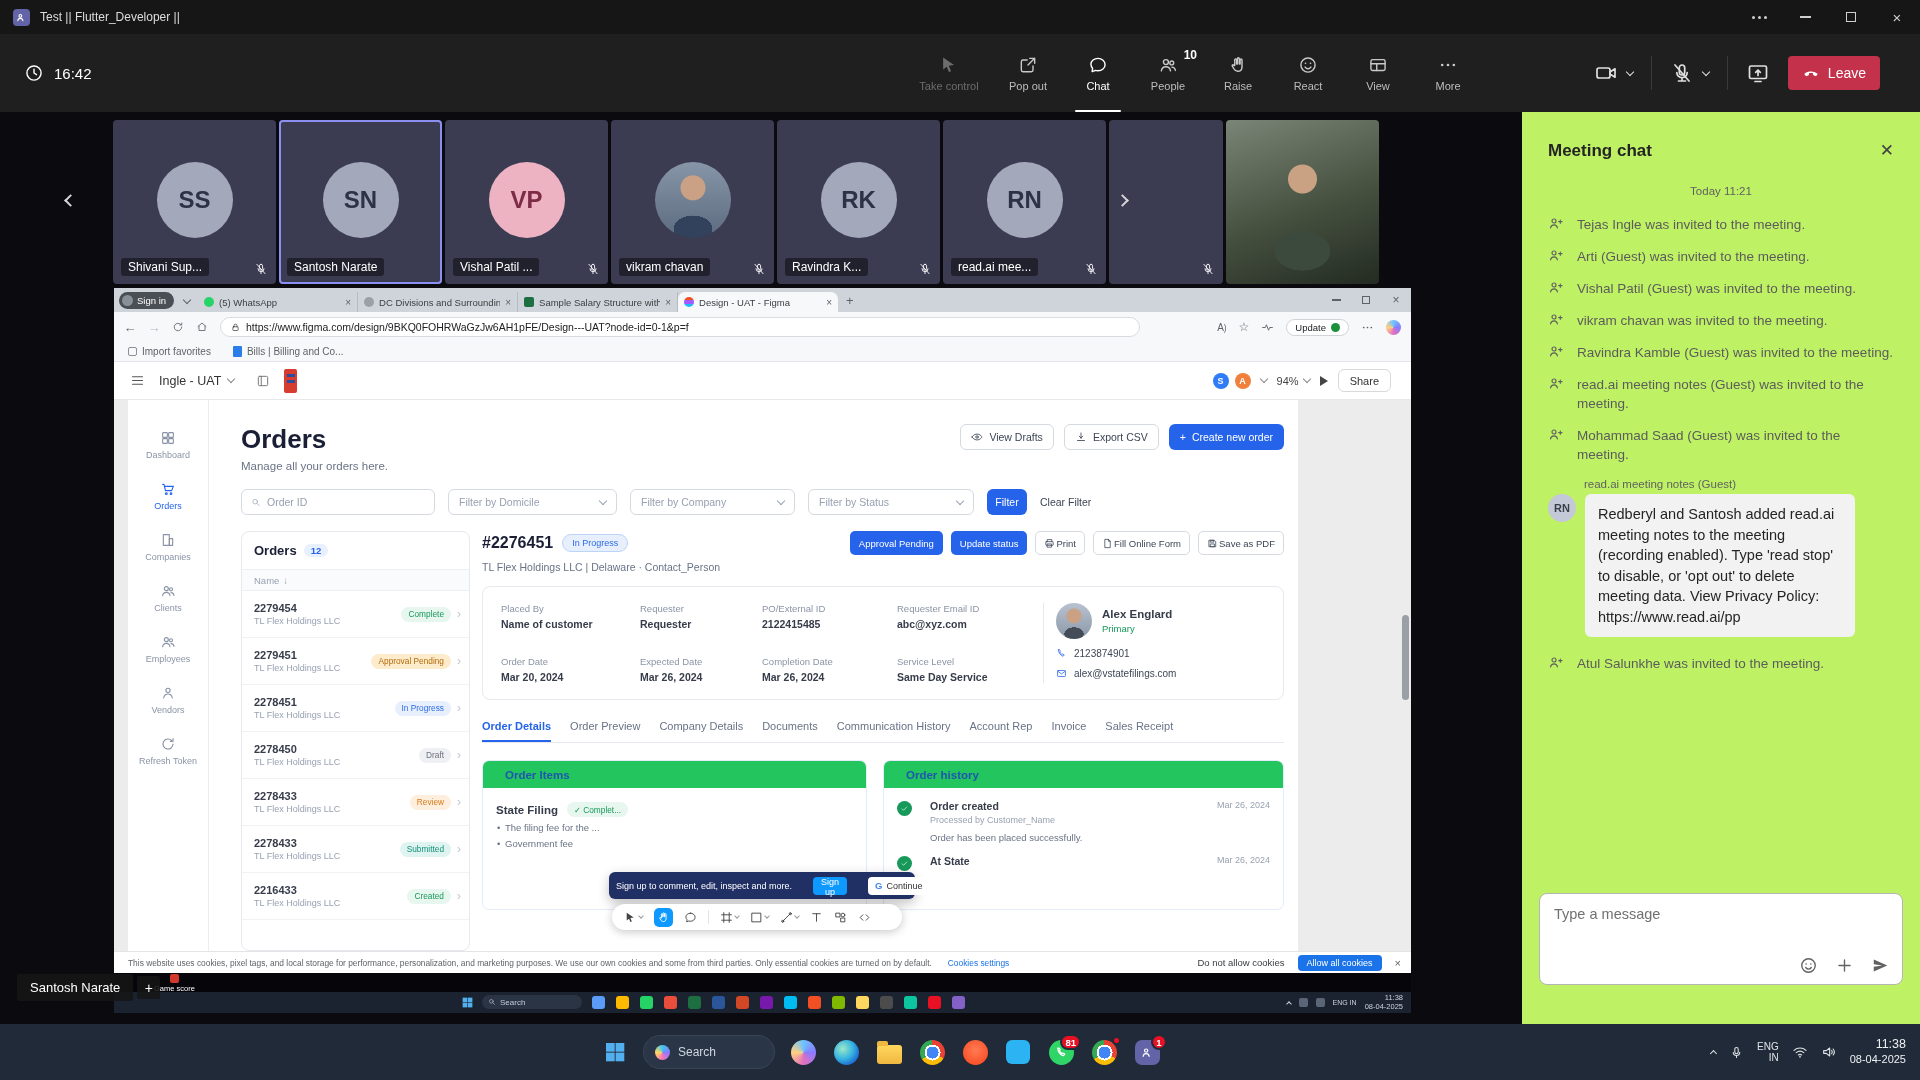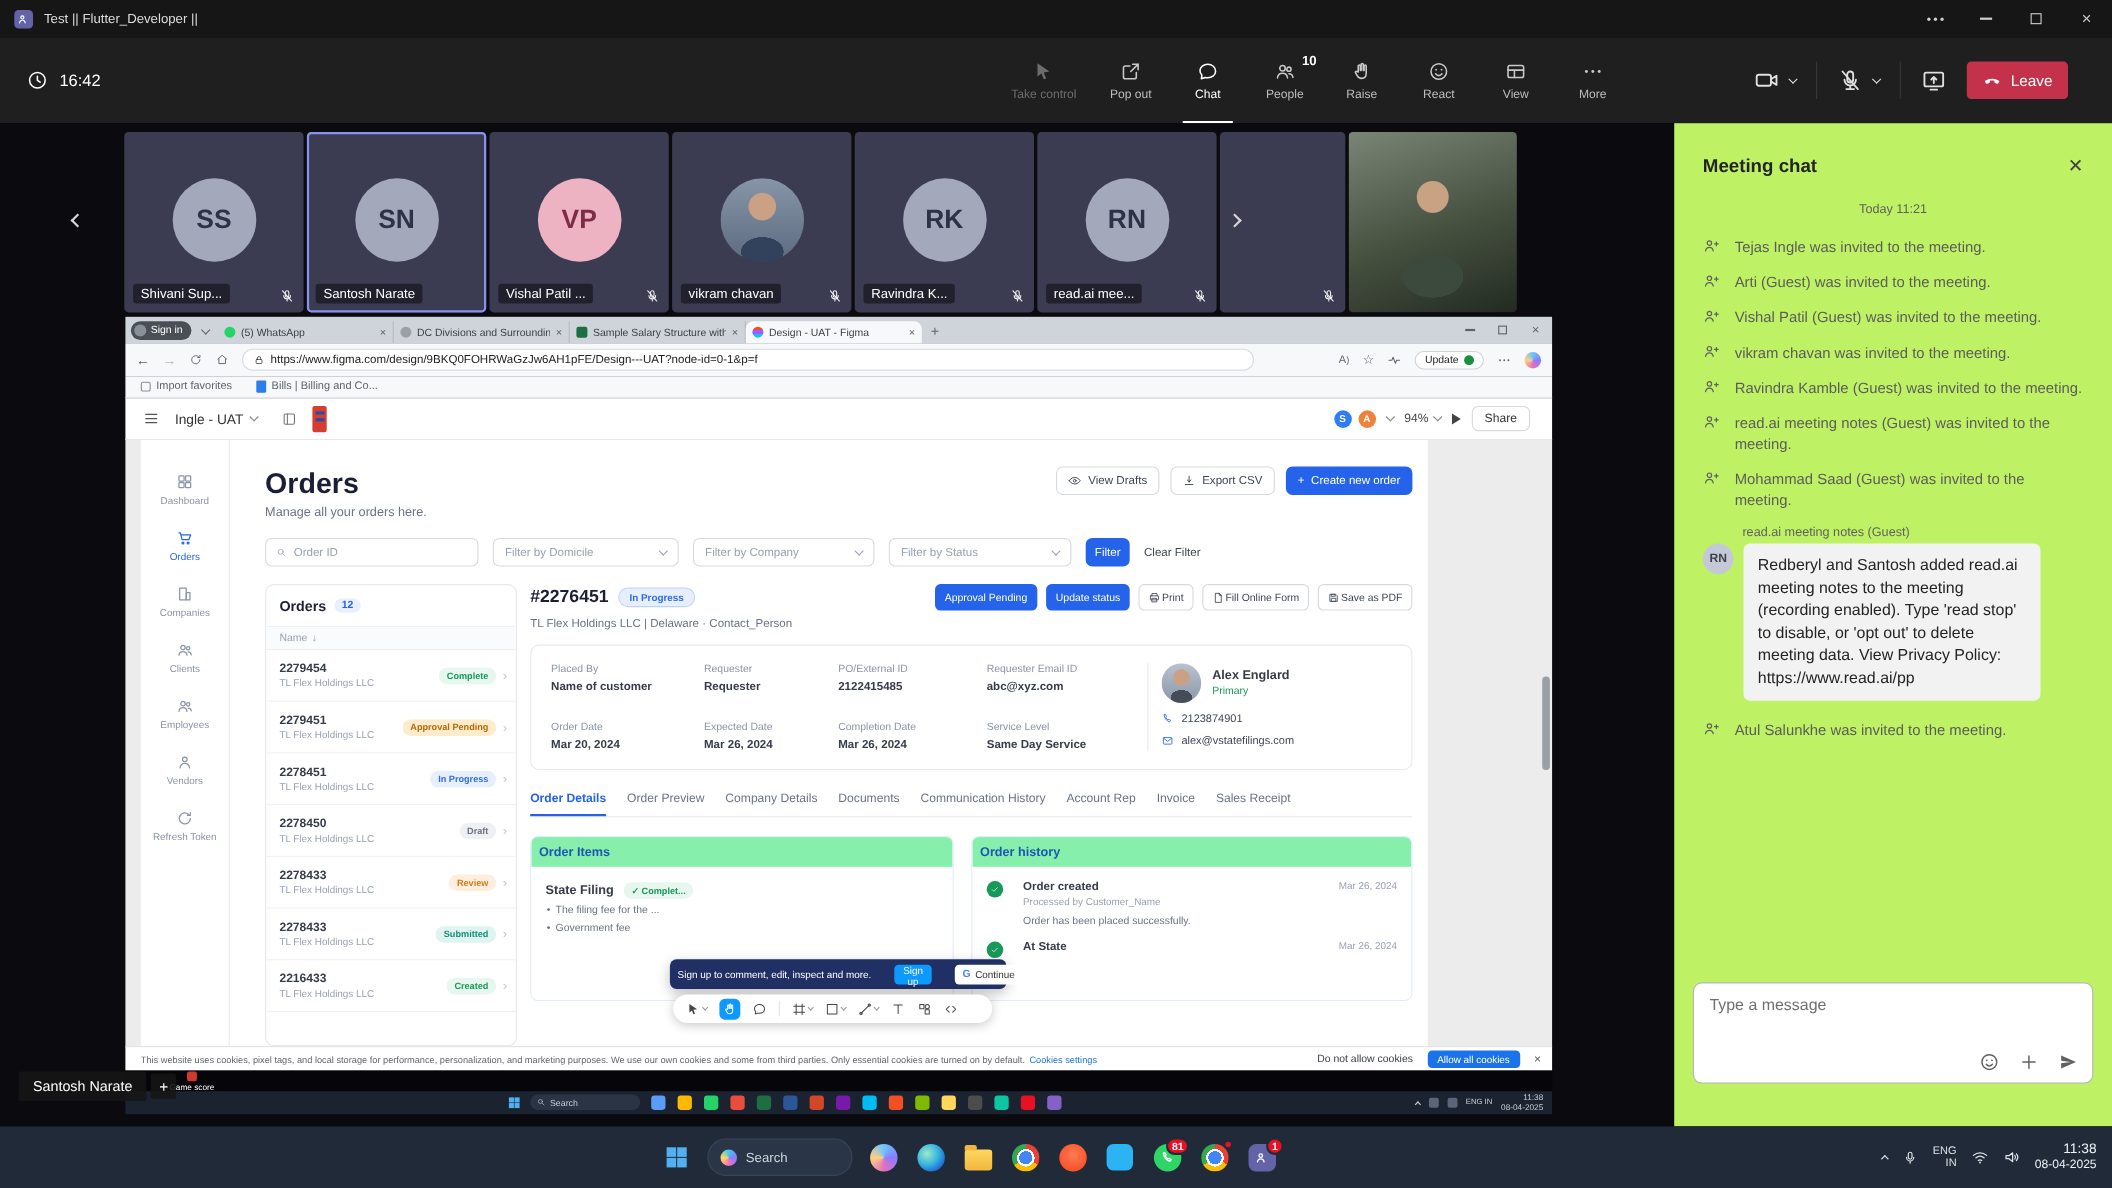--- a/index.html
+++ b/index.html
@@ -150,21 +150,21 @@
 
 #olist{width:229px;flex:none;border:1px solid #e6e9ee;border-radius:8px;background:#fff;overflow:hidden}
 #olist-head{display:flex;align-items:center;gap:7px;padding:11px 12px;font-size:13px;font-weight:bold;color:#1a1f36}
 #olist-count{background:#e8f0fe;color:#2563eb;font-size:9.5px;font-weight:bold;border-radius:9px;padding:1px 7px}
 #olist-col{height:22px;background:#fafbfc;border-top:1px solid #eef0f3;border-bottom:1px solid #eef0f3;display:flex;align-items:center;padding:0 12px;font-size:9.5px;color:#98a1b2;gap:4px}
 .orow{height:47px;border-bottom:1px solid #f0f2f5;display:flex;align-items:center;padding:0 8px 0 12px}
 .orow .oid{font-size:11px;font-weight:bold;color:#363c4a}
 .orow .oco{font-size:9px;color:#98a1b2;margin-top:2px}
 .orow .chip{margin-left:auto}
 .orow .rchev{color:#c0c6d0;margin-left:6px}
-.chip{font-size:8.3px;font-weight:bold;border-radius:9px;padding:2.5px 7px;white-space:nowrap}
+.chip{font-size:8.3px;font-weight:normal;border-radius:9px;padding:2.5px 7px;white-space:nowrap}
 .c-complete{background:#e7f6ee;color:#17995a}
 .c-pending{background:#fdeccb;color:#b5690a}
 .c-progress{background:#e7effd;color:#2d6ce5}
 .c-draft{background:#eef0f3;color:#6b7280}
 .c-review{background:#fdeede;color:#d97917}
 .c-submitted{background:#dff3f0;color:#11917c}
 .c-created{background:#e7f6ee;color:#17995a}
 
 
 #odetail{flex:1;position:relative}
@@ -186,21 +186,21 @@
 #oc-badge{font-size:9.5px;color:#17995a;margin-top:3px}
 .oc-row{display:flex;align-items:center;gap:7px;font-size:10px;color:#3d4656;margin-top:9px}
 .oc-row svg{color:#2563eb}
 #od-tabs{display:flex;gap:19px;margin-top:20px;border-bottom:1px solid #e6e9ee;padding-bottom:0}
 .odtab{font-size:11px;color:#697386;padding-bottom:8px;white-space:nowrap}
 .odtab.act{color:#2563eb;font-weight:bold;border-bottom:2px solid #2563eb}
 #od-panels{display:flex;gap:16px;margin-top:17px}
 .panel{border:1px solid #e3ecf9;border-radius:7px;overflow:hidden;background:#fff}
 #pn-items{width:385px;flex:none;height:150px}
 #pn-hist{flex:1;height:150px}
-.pn-head{height:27px;background:#86efac;display:flex;align-items:center;padding:0 7px;font-size:11.5px;font-weight:bold;color:#1e57b0}
+.pn-head{height:27px;background:#22c55e;display:flex;align-items:center;padding:0 22px;font-size:11.5px;font-weight:bold;color:#1e57b0}
 #itm-row{display:flex;align-items:center;gap:9px;padding:14px 13px 0}
 #itm-name{font-size:11.5px;font-weight:bold;color:#363c4a}
 .bullet{font-size:9.5px;color:#697386;padding:5px 13px 0 22px;position:relative}
 .bullet::before{content:"•";position:absolute;left:14px}
 .hentry{display:flex;padding:12px 13px 0;gap:18px}
 .hcheck{width:15px;height:15px;border-radius:50%;background:#17995a;display:flex;align-items:center;justify-content:center;flex:none;margin-top:1px}
 .ht{font-size:10.5px;font-weight:bold;color:#363c4a}
 .hs{font-size:9px;color:#98a1b2;margin-top:3px}
 .hd{font-size:9.5px;color:#697386;margin-top:7px}
 .hdate{margin-left:auto;font-size:9px;color:#98a1b2;white-space:nowrap}
@@ -214,21 +214,21 @@
 #figtools{position:absolute;left:498px;top:504px;width:290px;height:26px;background:#fff;border-radius:13px;box-shadow:0 2px 10px rgba(0,0,0,.22);display:flex;align-items:center;gap:11px;padding:0 12px;z-index:6;color:#444}
 .ftool{display:flex;align-items:center;gap:2px}
 .ftool .chev{width:4px;height:4px;border-width:1.2px;border-color:#999}
 .ftool.sel{background:#0d99ff;color:#fff;border-radius:5px;padding:3px}
 .ftdiv{width:1px;height:14px;background:#e4e4e4}
 #cv-scroll{position:absolute;right:2px;top:215px;width:7px;height:85px;background:#9aa0a6;border-radius:4px;z-index:6}
 
 
 #cookiebar{position:absolute;left:0;top:663px;width:1297px;height:22px;background:#fff;border-top:1px solid #e4e4e4;display:flex;align-items:center;z-index:7}
 #ck-text{font-size:8.4px;color:#5f6368;margin-left:14px;white-space:nowrap;overflow:hidden;max-width:1000px}
-#ck-set{color:#1a73e8;margin-left:4px;font-size:8.4px;white-space:nowrap}
+#ck-set{color:#1a73e8;margin-left:16px;font-size:8.4px;white-space:nowrap}
 #ck-deny{margin-left:auto;font-size:9.5px;color:#3c4043;background:none;border:none;font-family:inherit;white-space:nowrap}
 #ck-allow{margin-left:13px;height:16px;background:#1a73e8;color:#fff;border:none;border-radius:4px;font-size:9px;padding:0 9px;font-family:inherit;white-space:nowrap}
 #ck-x{margin:0 10px 0 13px;color:#5f6368;font-size:11px}
 
 
 #deskstrip{position:absolute;left:0;top:685px;width:1297px;height:19px;background:#05050a}
 #desk-ic{position:absolute;left:40px;top:1px;display:flex;flex-direction:column;align-items:center;gap:1px}
 #desk-ic .rdot{width:9px;height:9px;border-radius:2px;background:#d3382c}
 #desk-ic .dlbl{font-size:7.5px;color:#fff;text-shadow:0 1px 2px #000;white-space:nowrap}
 #sharedtb{position:absolute;left:0;top:704px;width:1297px;height:21px;background:#1b2330}

